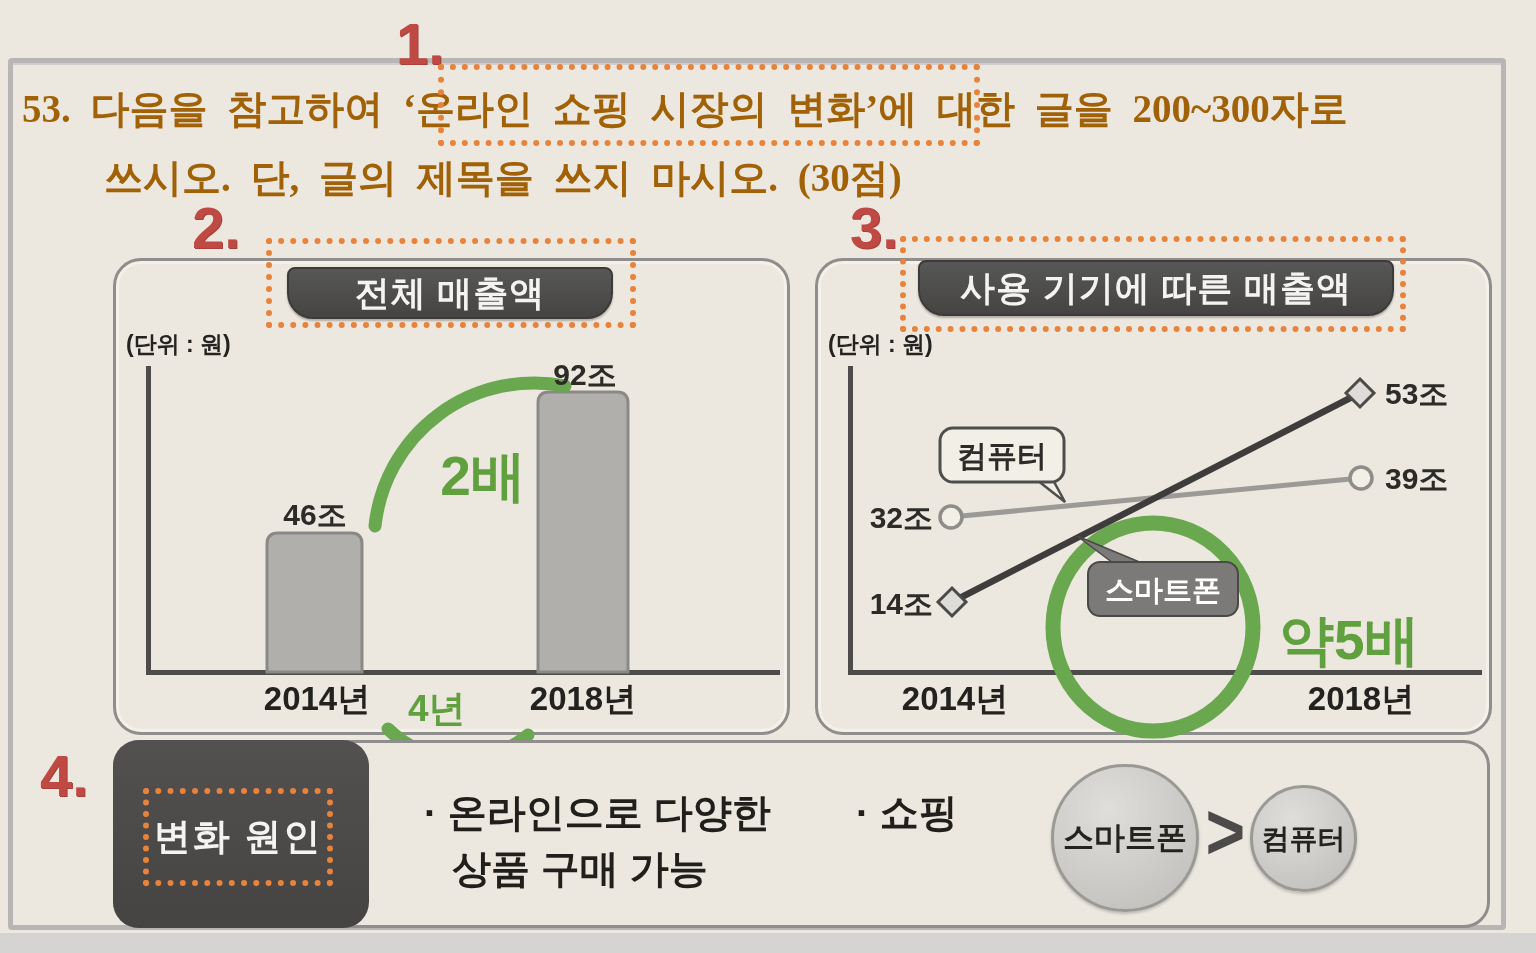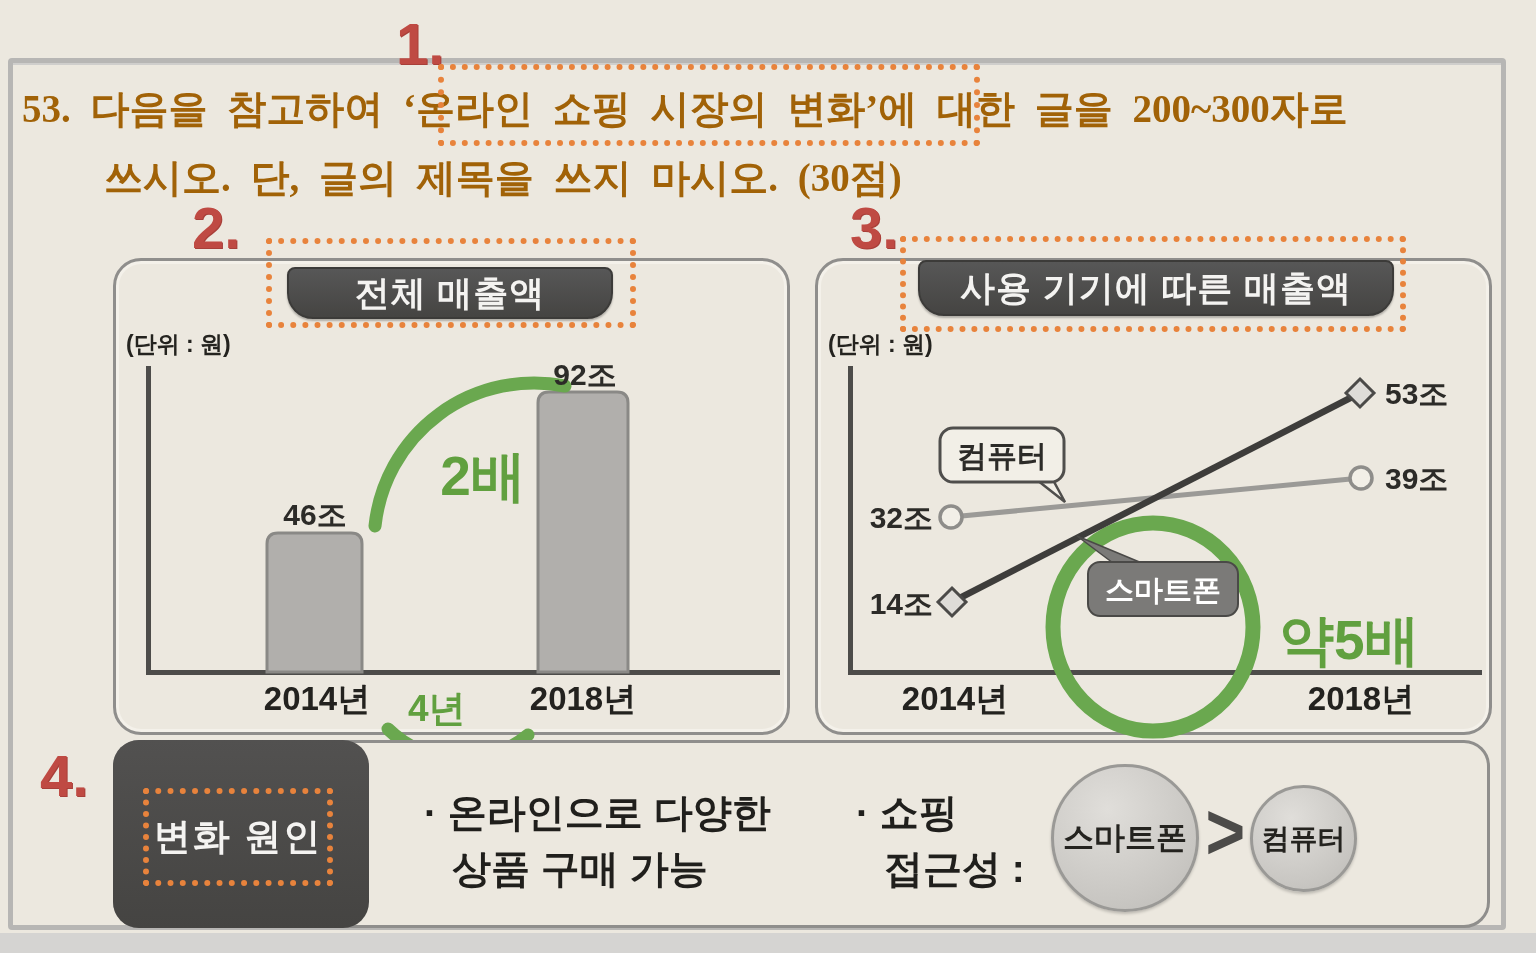--- a/index.html
+++ b/index.html
@@ -197,21 +197,20 @@
 
   <div class="abs bottom-panel"></div>
   <div class="abs cause-box"></div>
   <div class="abs bullet-text" style="left:424px; top:786px;">· 온라인으로 다양한</div>
 
   <div class="abs dotted-box dotted-box-4">
     <span class="cause-title">변화 원인</span>
   </div>
   <div class="abs bullet-text" style="left:452px; top:842px;">상품 구매 가능</div>
   <div class="abs bullet-text" style="left:856px; top:786px;">· 쇼핑</div>
-  <div class="abs bullet-text" style="left:884px; top:842px;">접근성 :</div>
 
   <div class="abs cmp-circle circle-big">
     <span>스마트폰</span>
   </div>
   <div class="abs gt-sign">&gt;</div>
   <div class="abs cmp-circle circle-small">
     <span>컴퓨터</span>
   </div>
 
 </div>

